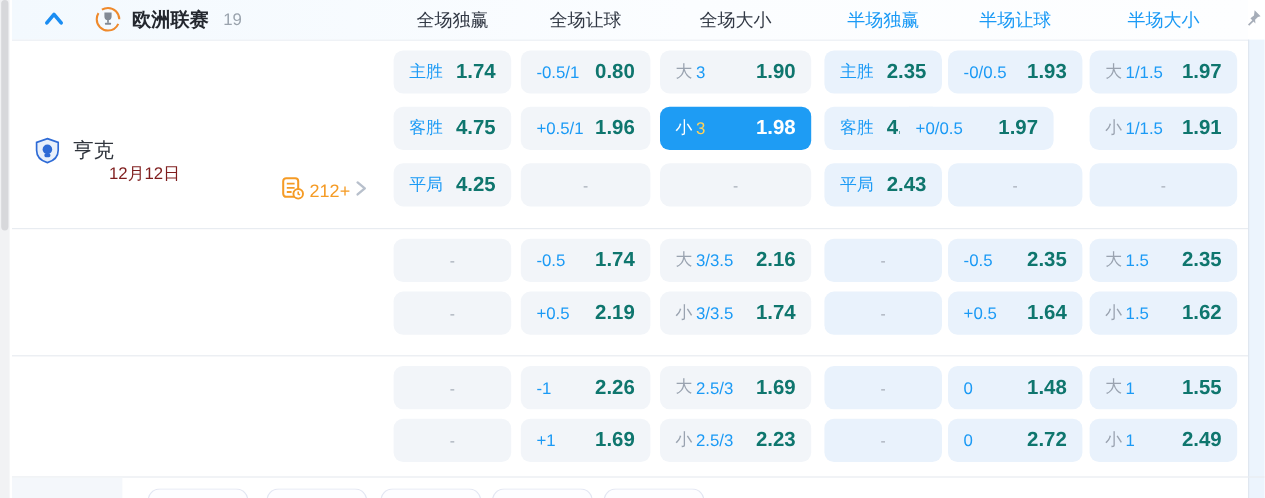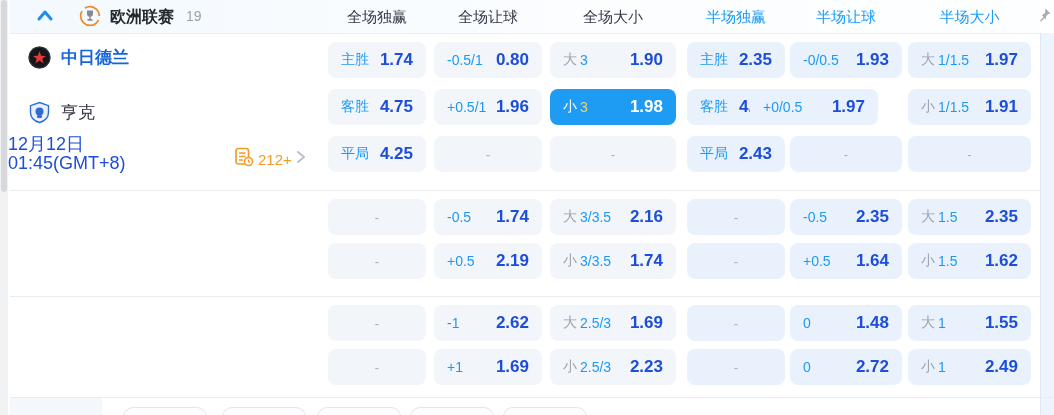--- a/index.html
+++ b/index.html
@@ -21,32 +21,32 @@
   .pin{position:absolute;left:1036px;top:7px;width:16px;height:16px;cursor:pointer;}
   
   .right-panel{position:absolute;left:1040px;top:33px;width:14px;height:382px;
                background:#ecf4fd;border-left:1px solid #e0e7f0;box-sizing:border-box;}
   
   .team-row{position:absolute;left:28px;display:flex;align-items:center;gap:10px;}
   .badge{width:23px;height:23px;flex:0 0 auto;}
   .team-name{font-size:17px;}
   .team-name.home{color:#1566dd;font-weight:bold;}
   .team-name.away{color:#2f343c;}
-  .datetime{position:absolute;left:8px;top:135px;width:142px;text-align:left;
-            font-size:18px;line-height:19px;color:#1d4ed8;}
+  .datetime{position:absolute;left:8px;top:135px;width:142px;text-align:right;
+            font-size:14px;line-height:19px;color:#7f1d1d;}
   .more-markets{position:absolute;left:234px;top:147px;display:flex;align-items:center;gap:4px;cursor:pointer;}
   .more-markets .mm-label{font-size:15px;color:#f59b25;}
   
   .cell{position:absolute;border-radius:8px;background:#f2f5f9;display:flex;align-items:center;
         justify-content:space-between;padding:0 13px;box-sizing:border-box;cursor:pointer;}
   .cell.half{background:#e9f2fc;}
   .cell.selected{background:#1e9cf4;}
   .cell .lab{font-size:14px;color:#1b9af5;display:flex;gap:3px;align-items:center;white-space:nowrap;}
   .cell .prefix{color:#9aa3b0;}
-  .cell .val{font-size:17px;font-weight:bold;color:#1d4ed8;}
+  .cell .val{font-size:17px;font-weight:bold;color:#0f766e;}
   .cell.selected .prefix{color:#fff;}
   .cell.selected .line{color:#ffd257;}
   .cell.selected .val{color:#fff;}
   .cell.empty{justify-content:center;cursor:default;}
   .dash{color:#a7aeb8;font-size:13px;}
   .divider{position:absolute;left:10px;height:1px;background:#e8ecf1;}
   
   .bottom-left-block{position:absolute;left:10px;top:398px;width:92px;height:17px;background:#f4f7fb;}
   .chip{position:absolute;top:407px;width:82px;height:14px;border:1px solid #e2e6f2;
         border-bottom:none;border-radius:10px 10px 0 0;background:#fdfdff;cursor:pointer;}
@@ -80,45 +80,34 @@
   </div>
 
   <span class="pin">
     <svg width="16" height="16" viewBox="0 0 16 16">
       <path d="M9.5 1.5l5 5-2.2.6-2.4 2.4.3 3-1.6-1.6L5 14.5 4 13.4l3.6-3.5L6 8.3l3-2.4z" fill="#a6adb8"></path>
     </svg>
   </span>
 
   <div class="right-panel"></div>
 
-  <div class="team-row" style="top:46px;">
-    <span class="badge">
-      <svg width="23" height="23" viewBox="0 0 23 23">
-        <circle cx="11.5" cy="11.5" r="11" fill="#15171b"></circle>
-        <circle cx="11.5" cy="11.5" r="10.4" fill="none" stroke="#3a3d44" stroke-width="0.8"></circle>
-        <polygon points="11.5,5.2 13.2,9.8 18,9.9 14.2,12.8 15.6,17.4 11.5,14.6 7.4,17.4 8.8,12.8 5,9.9 9.8,9.8" fill="#e23b3b"></polygon>
-      </svg>
-    </span>
-    <span class="team-name home">中日德兰</span>
-  </div>
-
-  <div class="team-row" style="top:101px;">
+
+  <div class="team-row" style="top:114px;">
     <span class="badge">
       <svg width="23" height="23" viewBox="0 0 23 23">
         <path d="M11.5 1.5l9 3.2v6.5c0 6-4.4 9-9 10.3-4.6-1.3-9-4.3-9-10.3V4.7z" fill="#e8f0fb" stroke="#2e6bd6" stroke-width="1.4"></path>
         <circle cx="11.5" cy="10.5" r="4" fill="#2e6bd6"></circle>
         <rect x="9" y="14" width="5" height="3" rx="1.2" fill="#2e6bd6"></rect>
       </svg>
     </span>
     <span class="team-name away">亨克</span>
   </div>
 
   <div class="datetime">
     <div>12月12日</div>
-    <div>01:45(GMT+8)</div>
   </div>
 
   <div class="more-markets">
     <span>
       <svg width="20" height="20" viewBox="0 0 20 20">
         <rect x="2" y="1.5" width="12.5" height="15.5" rx="2.5" fill="none" stroke="#f59b25" stroke-width="1.7"></rect>
         <line x1="5" y1="6" x2="11.5" y2="6" stroke="#f59b25" stroke-width="1.5"></line>
         <line x1="5" y1="9.5" x2="11.5" y2="9.5" stroke="#f59b25" stroke-width="1.5"></line>
         <line x1="5" y1="13" x2="9" y2="13" stroke="#f59b25" stroke-width="1.5"></line>
         <circle cx="14.5" cy="14.5" r="4" fill="#fff" stroke="#f59b25" stroke-width="1.6"></circle>
@@ -298,21 +287,21 @@
         </span>
         <span class="val">1.62</span>
       </div>
       <div class="cell empty" style="left: 328px; top: 305px; width: 98px; height: 36px;">
         <span class="dash">-</span>
       </div>
       <div class="cell" style="left: 434px; top: 305px; width: 108px; height: 36px;">
         <span class="lab">
           <span class="line">-1</span>
         </span>
-        <span class="val">2.62</span>
+        <span class="val">2.26</span>
       </div>
       <div class="cell" style="left: 550px; top: 305px; width: 126px; height: 36px;">
         <span class="lab">
           <span class="prefix">大</span>
           <span class="line">2.5/3</span>
         </span>
         <span class="val">1.69</span>
       </div>
       <div class="cell half empty" style="left: 687px; top: 305px; width: 98px; height: 36px;">
         <span class="dash">-</span>

